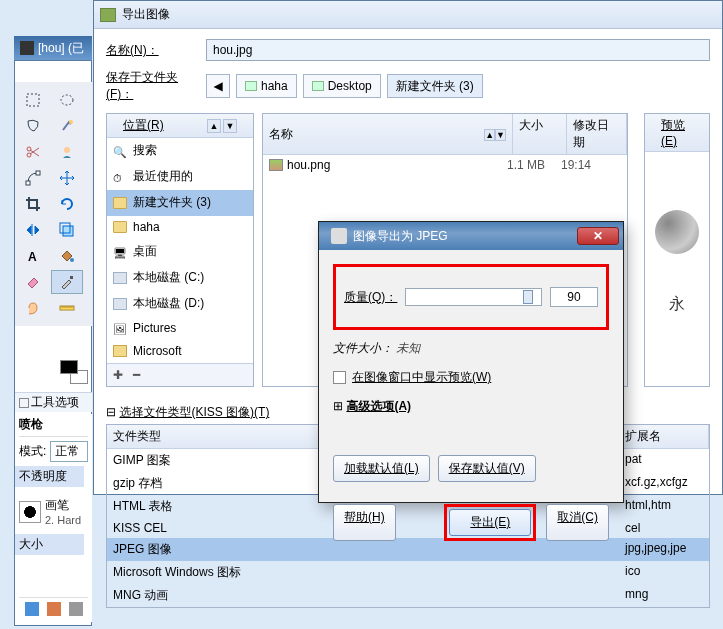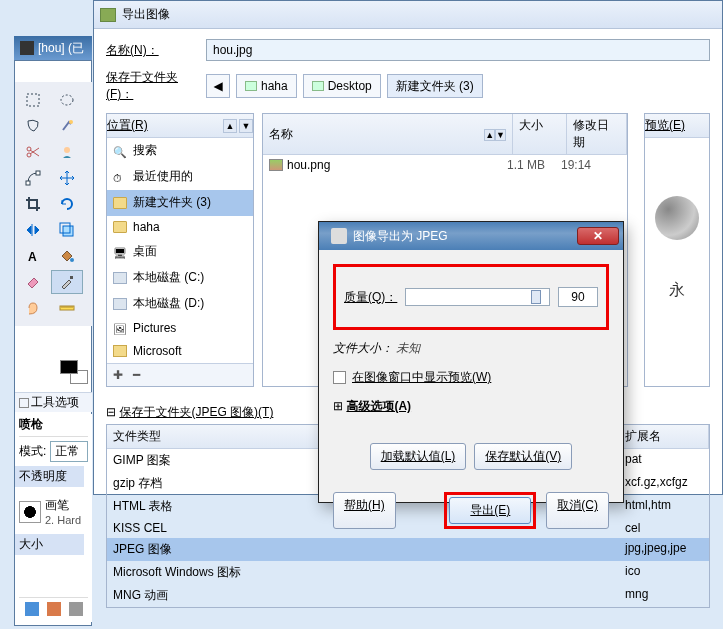--- a/index.html
+++ b/index.html
@@ -41,21 +41,21 @@
 
 .nav-row { display: flex; align-items: center; gap: 6px; }
 .nav-btn { border: 1px solid #a5b5ce; background: #f5f8fc; width: 24px; height: 24px; display: flex; align-items: center; justify-content: center; }
 .crumb { border: 1px solid #a5b5ce; background: #f5f8fc; padding: 3px 8px; height: 24px; display: flex; align-items: center; gap: 4px; }
 .crumb.active { background: #e4edfa; }
 .disk-ico { width: 12px; height: 10px; background: #cfd; border: 1px solid #8b8; }
 
 .split { display: flex; gap: 8px; margin-top: 10px; }
 .panel { border: 1px solid #a5b5ce; background: #fff; }
 .loc-panel { width: 148px; }
-.panel-head { background: linear-gradient(#f1f5fb,#dfe8f5); border-bottom: 1px solid #c4d0e3; padding: 3px 0; display: flex; align-items: center; justify-content: space-between; }
+.panel-head { background: linear-gradient(#f1f5fb,#dfe8f5); border-bottom: 1px solid #c4d0e3; padding: 3px 16px; display: flex; align-items: center; justify-content: space-between; }
 .panel-head .arrows { display: flex; gap: 2px; }
 .arrow-btn { width: 14px; height: 14px; background: #e1e9f5; border: 1px solid #b5c4da; font-size: 9px; text-align: center; line-height: 12px; }
 .loc-list { }
 .loc-item { padding: 4px 6px; display: flex; align-items: center; gap: 6px; border-bottom: 1px solid transparent; }
 .loc-item.sel { background: #a7c6ec; }
 .loc-ico { width: 14px; height: 12px; display: inline-block; }
 .loc-ico.search::before { content: "🔍"; font-size: 11px; }
 .loc-ico.recent::before { content: "⏱"; font-size: 11px; }
 .loc-ico.folder { background: #f3da8a; border: 1px solid #caa84a; border-radius: 1px; }
 .loc-ico.desktop::before { content: "🖥"; font-size: 11px; }
@@ -98,27 +98,27 @@
 
 .jpeg-dlg { position: absolute; left: 318px; top: 221px; width: 306px; height: 282px; background: #f1f1f1; border: 1px solid #222; box-shadow: 4px 6px 14px rgba(0,0,0,0.3); }
 .jpeg-title { height: 28px; background: linear-gradient(#4b7fb6,#789fc9 40%,#4b7fb6); display: flex; align-items: center; justify-content: space-between; padding: 0 4px 0 12px; color: #fff; }
 .jpeg-title .l { display: flex; align-items: center; gap: 6px; }
 .jpeg-title .ico { width: 16px; height: 16px; background: #ddd; border-radius: 2px; }
 .jpeg-close { width: 42px; height: 18px; background: linear-gradient(#d96a6a,#c03030); border-radius: 3px; color: #fff; text-align: center; font-weight: bold; line-height: 16px; border: 1px solid #802020; }
 .jpeg-body { padding: 14px 14px; }
 .red-box { border: 3px solid #e00; padding: 20px 8px; display: flex; align-items: center; gap: 8px; }
 .slider-track { flex: 1; height: 18px; border: 1px solid #9ab; background: #fff; position: relative; }
 .slider-thumb { position: absolute; right: 8px; top: 1px; width: 10px; height: 14px; background: #dfe8f5; border: 1px solid #7a94b8; }
-.spin { width: 40px; height: 20px; border: 1px solid #9ab; background: #fff; text-align: center; }
+.spin { width: 48px; height: 20px; border: 1px solid #9ab; background: #fff; text-align: center; }
 .jpeg-line { margin-top: 10px; font-style: italic; }
 .jpeg-line .v { color: #444; }
 .jpeg-chk { margin-top: 12px; display: flex; align-items: center; gap: 6px; }
 .chkbox { width: 13px; height: 13px; border: 1px solid #888; background: #fff; }
 .jpeg-adv { margin-top: 12px; }
-.jpeg-btns { margin-top: 28px; display: flex; gap: 8px; justify-content: center; }
+.jpeg-btns { margin-top: 40px; display: flex; gap: 8px; }
 .btn { border: 1px solid #8a9cb8; background: linear-gradient(#fefefe,#e6ecf5); padding: 4px 10px; border-radius: 3px; }
 .jpeg-foot { margin-top: 22px; display: flex; gap: 10px; justify-content: flex-start; }
 .red-box-btn { border: 3px solid #e00; padding: 2px; }
 .btn.primary { background: linear-gradient(#f2f7fd,#d6e5f8); border: 1px solid #5a8ac6; }
 
 .und { text-decoration: underline; }
 </style>
 </head>
 <body>
 
@@ -378,21 +378,21 @@
         <div class="preview-body">
           <div style="text-align:center;">
             <div class="pc"></div>
             <div class="pchar">永</div>
           </div>
         </div>
       </div>
     </div>
 
     <div class="type-section">
-      <div class="type-toggle">⊟ <span class="und">保存于文件夹(JPEG 图像)(T)</span></div>
+      <div class="type-toggle">⊟ <span class="und">选择文件类型(KISS 图像)(T)</span></div>
       <div class="type-table">
         <div class="type-head">
           <div class="th-name">文件类型</div>
           <div class="th-ext">扩展名</div>
         </div>
         <div id="type-rows">
             <div class="type-row">
               <div class="tr-name">GIMP 图案</div>
               <div class="tr-ext">pat</div>
             </div>

